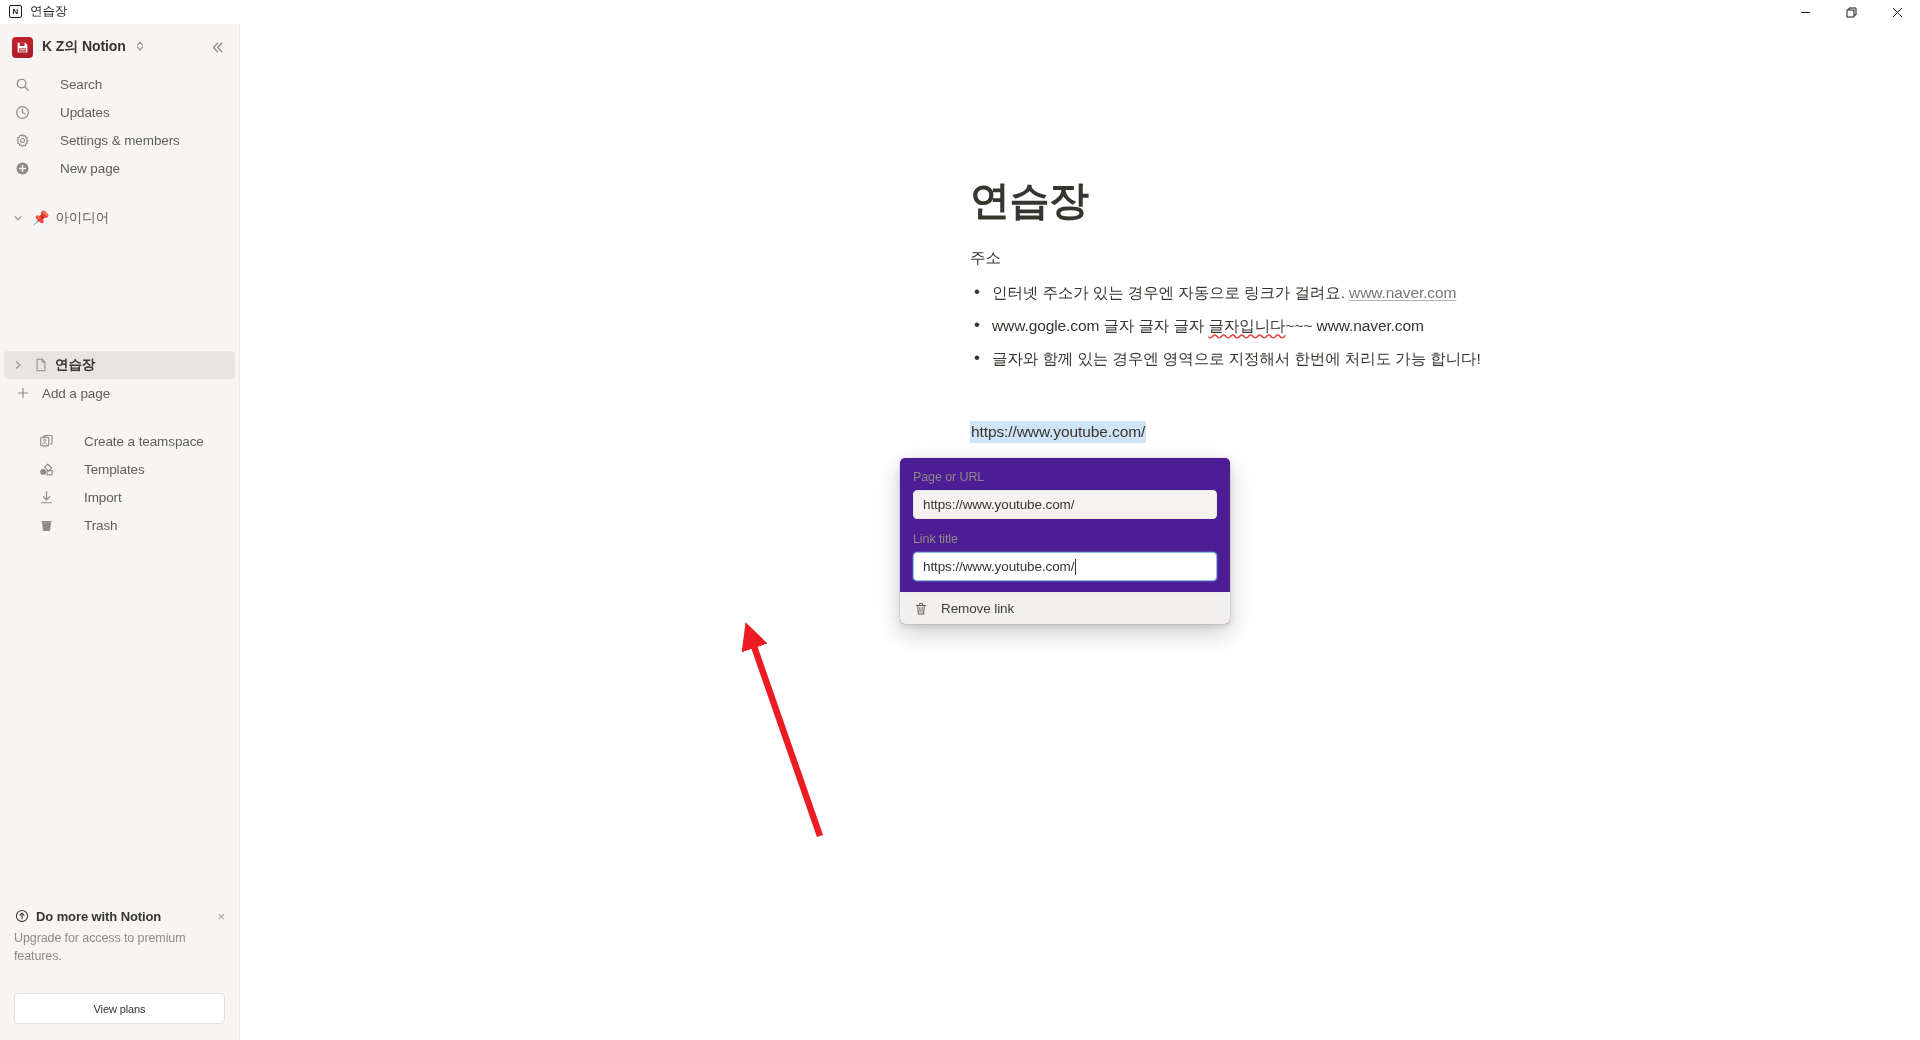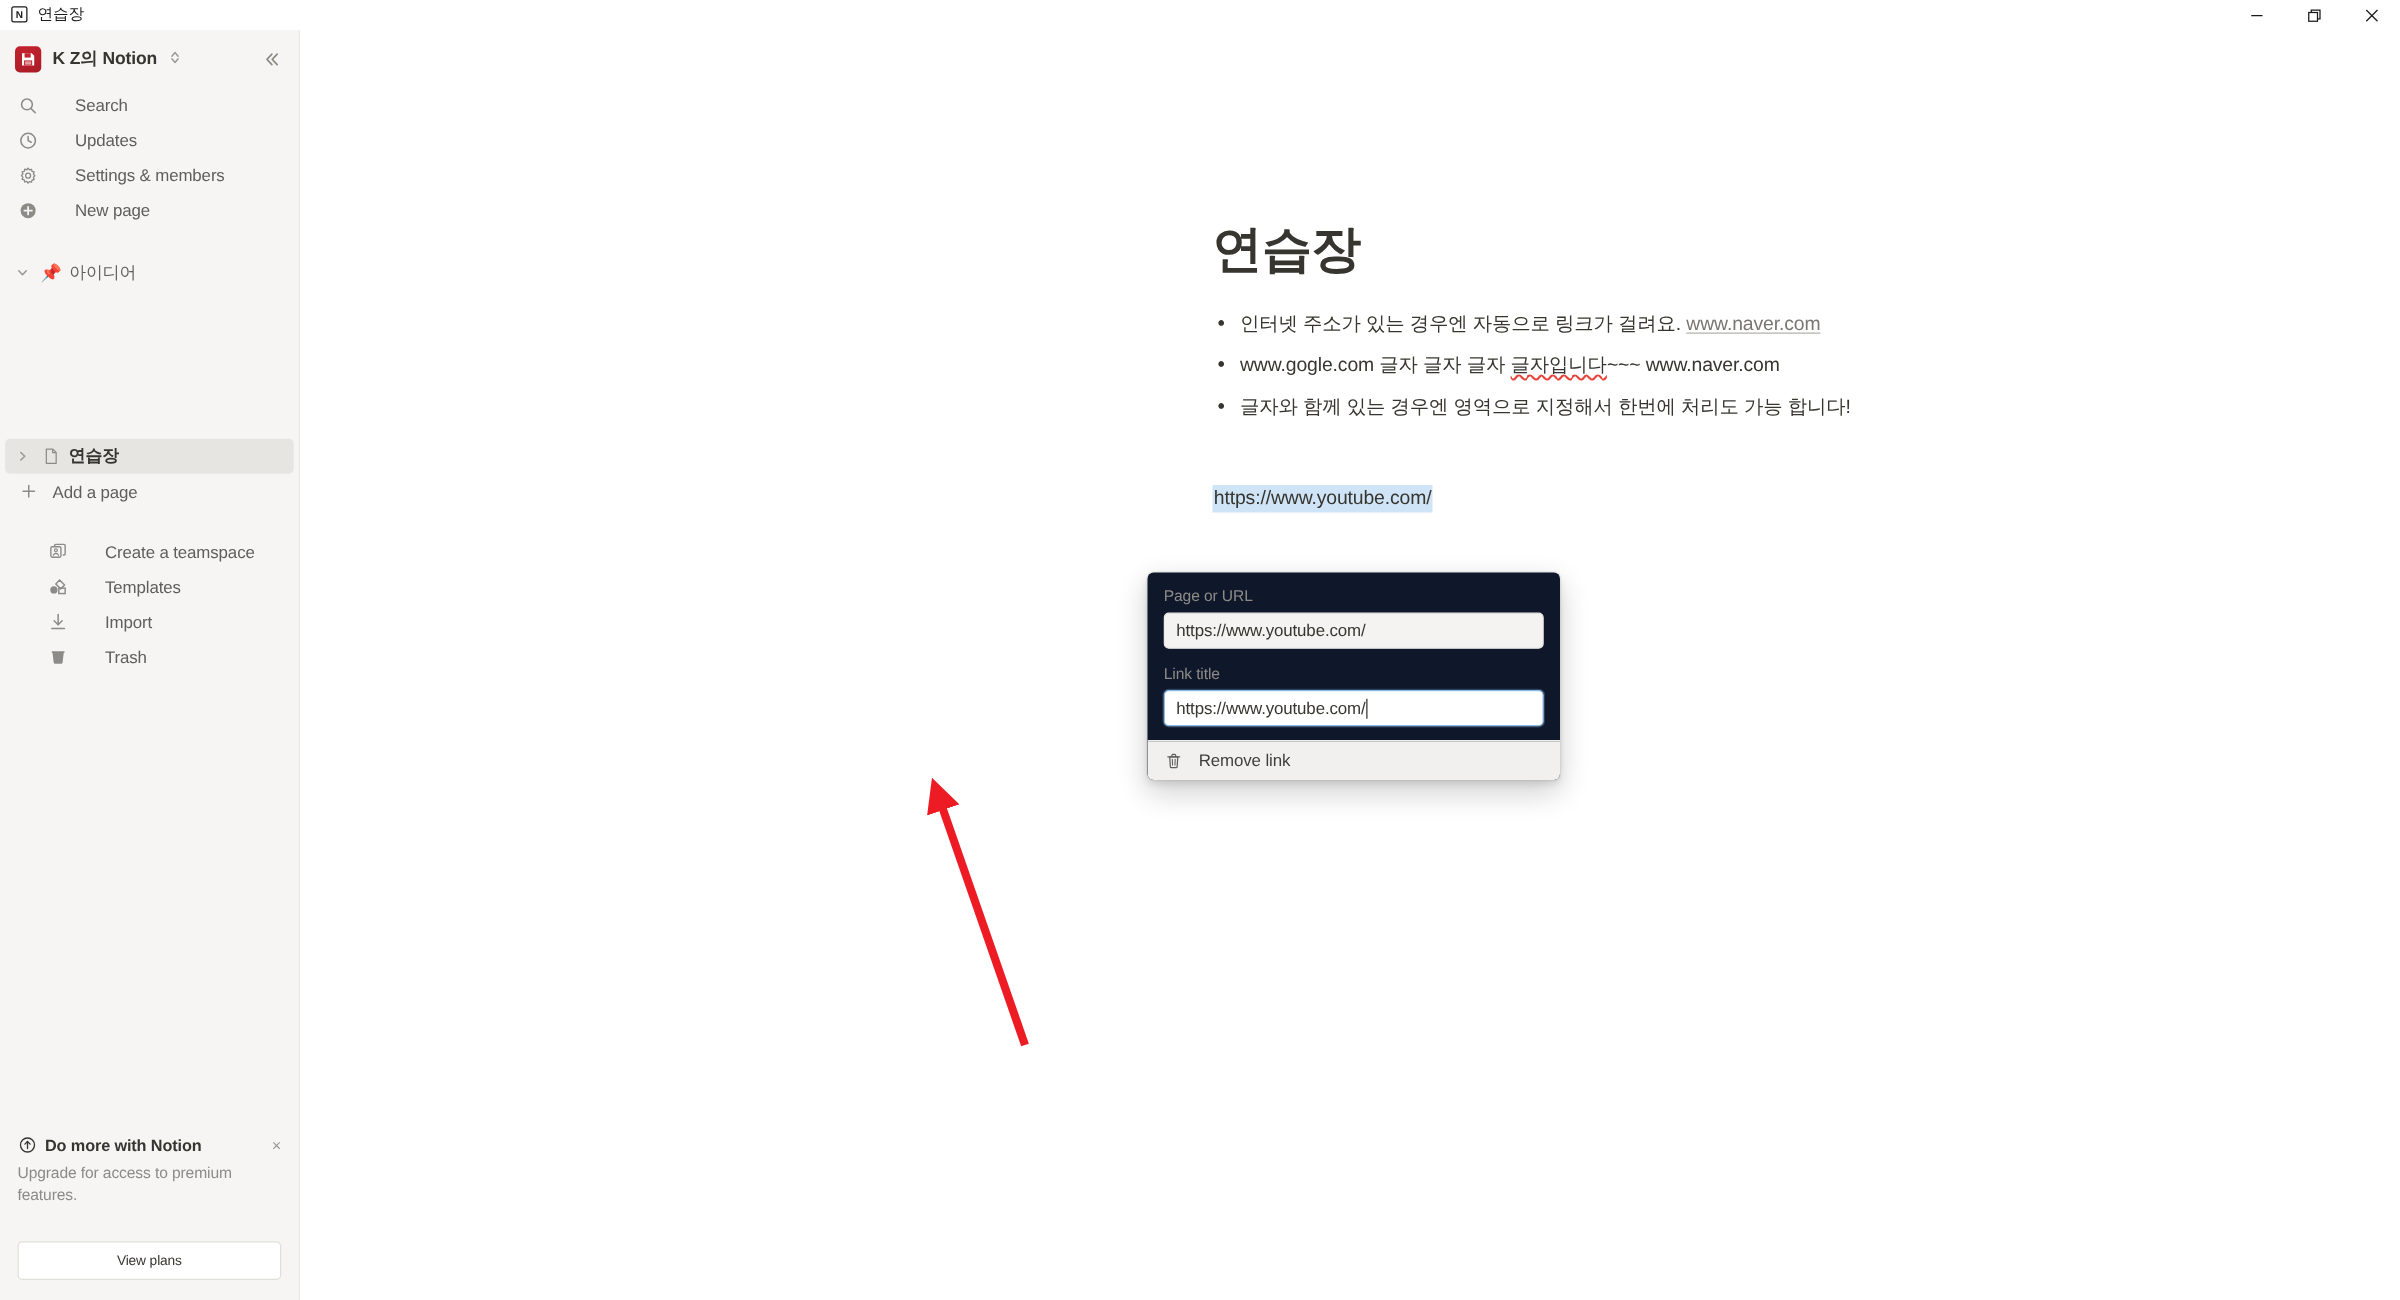--- a/index.html
+++ b/index.html
@@ -315,24 +315,24 @@
     font-size: 15.5px;
     color: #37352f;
     background: #cfe4f7;
     padding: 2px 1px 3px 1px;
     letter-spacing: -0.1px;
   }
 
   
   .link-popup {
     position: absolute;
-    left: 678px;
+    left: 660px;
     top: 434px;
     width: 330px;
-    background: #0f172a;
+    background: #4c1d95;
     border-radius: 5px;
     box-shadow: 0 0 0 1px rgba(15,15,15,0.05),
                 0 3px 6px rgba(15,15,15,0.10),
                 0 9px 24px rgba(15,15,15,0.20);
     overflow: hidden;
     z-index: 20;
   }
   .popup-body { padding: 12px 13px 11px 13px; }
   .field-label {
     font-size: 12.5px;
@@ -609,20 +609,21 @@
     </div>
   </div>
 
   <div class="main">
 
     <div class="doc">
       <div class="doc-inner">
 
         <div class="doc-title">연습장</div>
 
+        <div class="doc-sub">주소</div>
 
         <div class="bullet">
           <span class="bullet-dot">•</span>
           <span class="bullet-text">
             <span>인터넷 주소가 있는 경우엔 자동으로 링크가 걸려요.</span>
             <span class="link-naver">www.naver.com</span>
           </span>
         </div>
 
         <div class="bullet">

